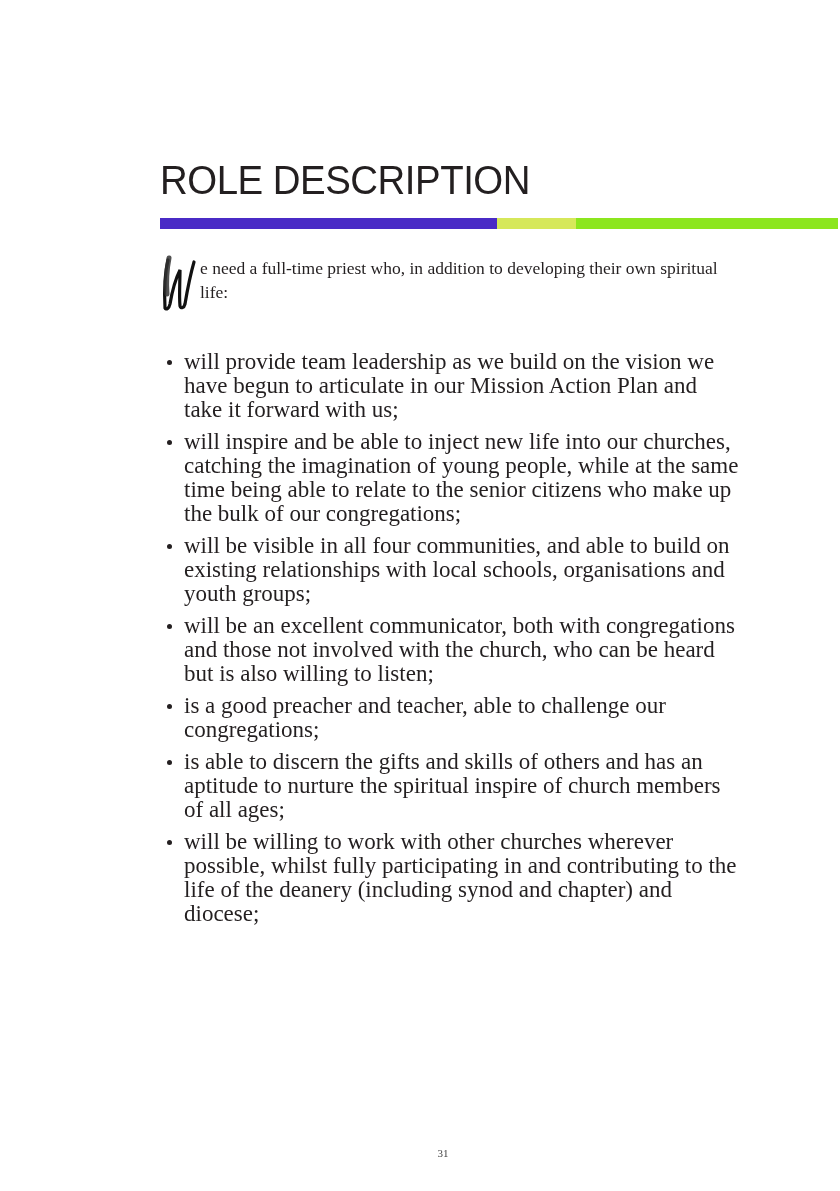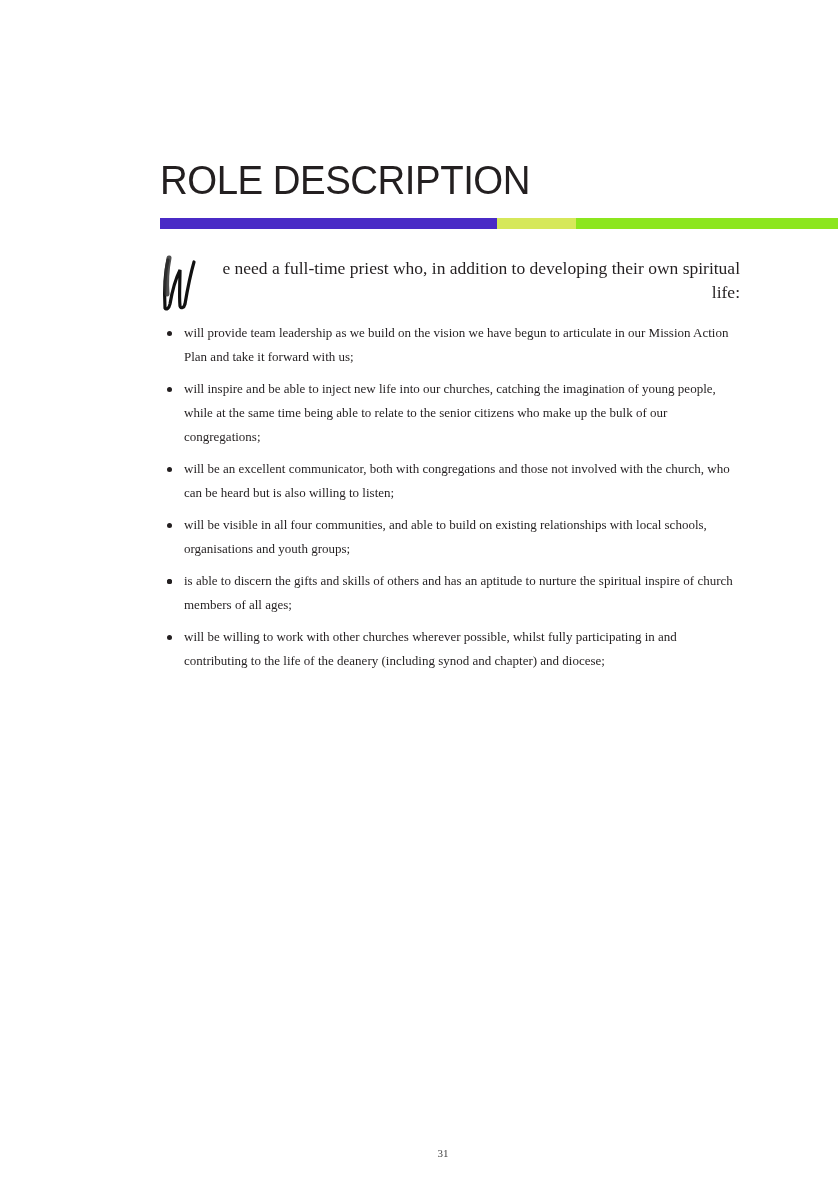--- a/index.html
+++ b/index.html
@@ -32,39 +32,38 @@
       left: 160px; right: 2px;
     }
     .rule-seg { height: 100%; }
     .intro {
       position: absolute;
       left: 160px; top: 256px;
       width: 580px;
       font-family: "Liberation Serif", "DejaVu Serif", serif;
       font-size: 17.5px;
       line-height: 24px;
-      text-align: right;
     }
     .drop-cap {
       position: absolute;
       left: 0; top: -2px;
       width: 40px; height: 60px;
     }
     .intro-text {
       margin-left: 40px;
       display: block;
     }
     .bullets {
       position: absolute;
-      left: 160px; top: 321px;
+      left: 160px; top: 350px;
       width: 580px;
       margin: 0; padding: 0;
       list-style: none;
       font-family: "Liberation Serif", "DejaVu Serif", serif;
-      font-size: 13px;
+      font-size: 23px;
       line-height: 24px;
     }
     .bullets li {
       position: relative;
       padding-left: 24px;
       margin-bottom: 8px;
     }
     .bullets li .bullet-dot {
       position: absolute;
       left: 7px; top: 10px;
@@ -97,20 +96,20 @@
   <svg class="drop-cap" viewBox="0 0 40 60">
     <path d="M8 6 C5 18, 4 34, 5 54 C6 56, 9 55, 10 50 C12 38, 16 24, 20 16 C20 28, 19 42, 20 52 C21 55, 24 54, 25 50 C27 38, 30 22, 34 8" fill="none" stroke="#111" stroke-width="3.2" stroke-linecap="round"></path>
     <path d="M9 4 C7 14, 6 26, 7 40" fill="none" stroke="#333" stroke-width="5" stroke-linecap="round" opacity="0.85"></path>
   </svg>
   <span class="intro-text">e need a full-time priest who, in addition to developing their own spiritual life:</span>
 </div>
 
 <ul class="bullets">
   <li><span class="bullet-dot"></span><span>will provide team leadership as we build on the vision we have begun to articulate in our Mission Action Plan and take it forward with us;</span></li>
   <li><span class="bullet-dot"></span><span>will inspire and be able to inject new life into our churches, catching the imagination of young people, while at the same time being able to relate to the senior citizens who make up the bulk of our congregations;</span></li>
+  <li><span class="bullet-dot"></span><span>will be visible in all four communities, and able to build on existing relationships with local schools, organisations and youth groups;</span></li>
   <li><span class="bullet-dot"></span><span>will be an excellent communicator, both with congregations and those not involved with the church, who can be heard but is also willing to listen;</span></li>
-  <li><span class="bullet-dot"></span><span>will be visible in all four communities, and able to build on existing relationships with local schools, organisations and youth groups;</span></li>
-  <li><span class="bullet-dot"></span></li>
+  <li><span class="bullet-dot"></span><span>is a good preacher and teacher, able to challenge our congregations;</span></li>
   <li><span class="bullet-dot"></span><span>is able to discern the gifts and skills of others and has an aptitude to nurture the spiritual inspire of church members of all ages;</span></li>
   <li><span class="bullet-dot"></span><span>will be willing to work with other churches wherever possible, whilst fully participating in and contributing to the life of the deanery (including synod and chapter) and diocese;</span></li>
 </ul>
 
 <div class="page-number">31</div>
 
 </body></html>

